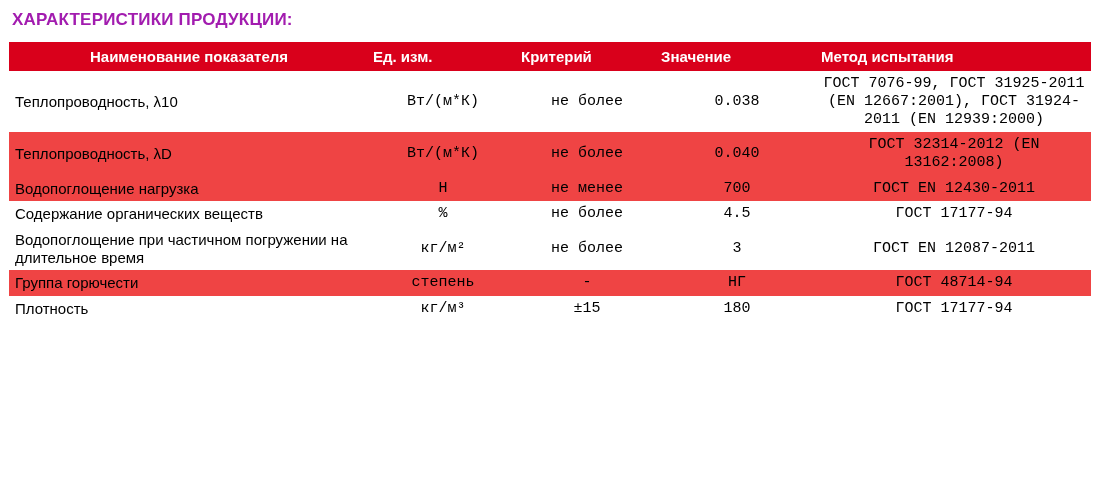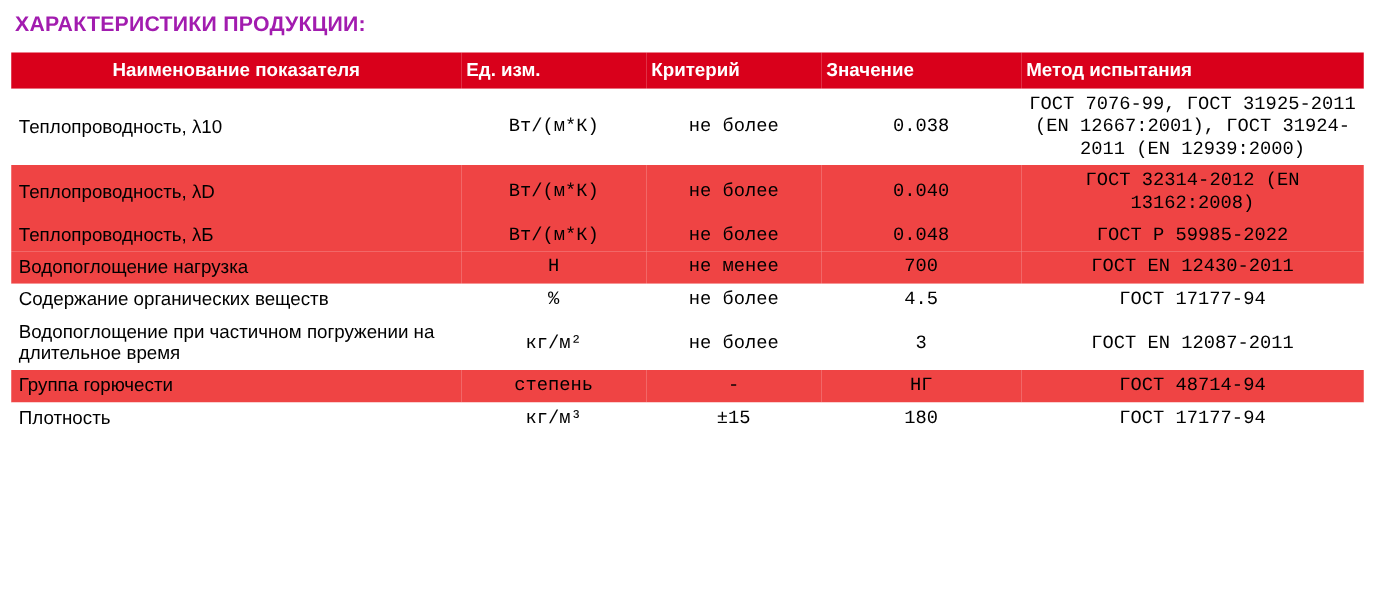--- a/index.html
+++ b/index.html
@@ -102,27 +102,20 @@
         <td class="c-method">ГОСТ 7076-99, ГОСТ 31925-2011 (EN 12667:2001), ГОСТ 31924-2011 (EN 12939:2000)</td>
       </tr>
       <tr class="row-even">
         <td class="c-name">Теплопроводность, λD</td>
         <td class="c-unit">Вт/(м*К)</td>
         <td class="c-crit">не более</td>
         <td class="c-val">0.040</td>
         <td class="c-method">ГОСТ 32314-2012 (EN 13162:2008)</td>
       </tr>
       <tr class="row-even">
-        <td class="c-name">Теплопроводность, λБ</td>
-        <td class="c-unit">Вт/(м*К)</td>
-        <td class="c-crit">не более</td>
-        <td class="c-val">0.048</td>
-        <td class="c-method">ГОСТ Р 59985-2022</td>
-      </tr>
-      <tr class="row-even">
         <td class="c-name">Водопоглощение нагрузка</td>
         <td class="c-unit">Н</td>
         <td class="c-crit">не менее</td>
         <td class="c-val">700</td>
         <td class="c-method">ГОСТ EN 12430-2011</td>
       </tr>
       <tr class="row-odd">
         <td class="c-name">Содержание органических веществ</td>
         <td class="c-unit">%</td>
         <td class="c-crit">не более</td>

